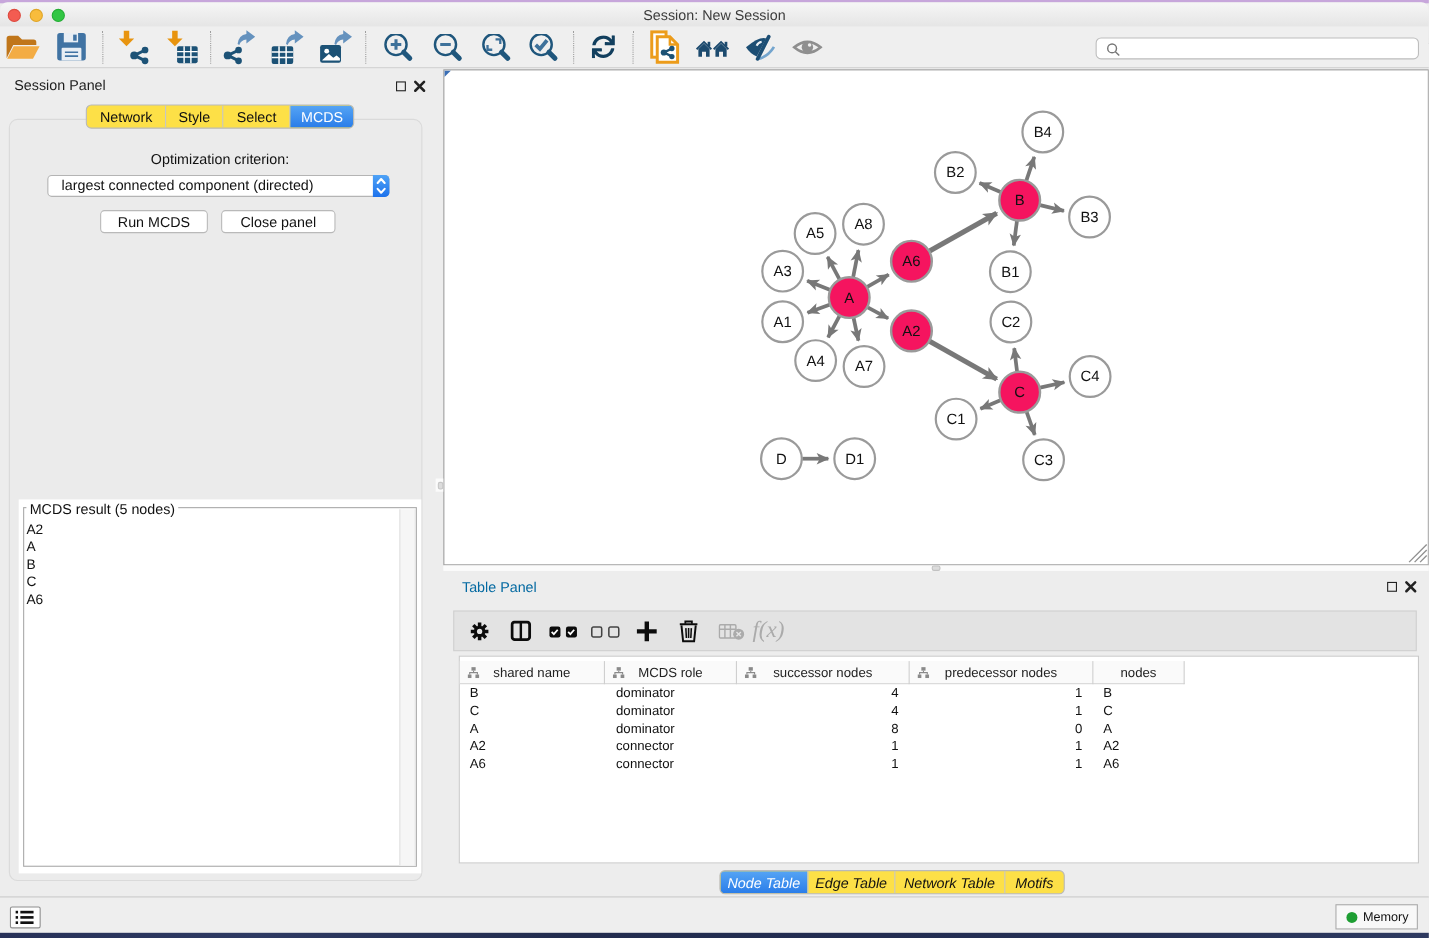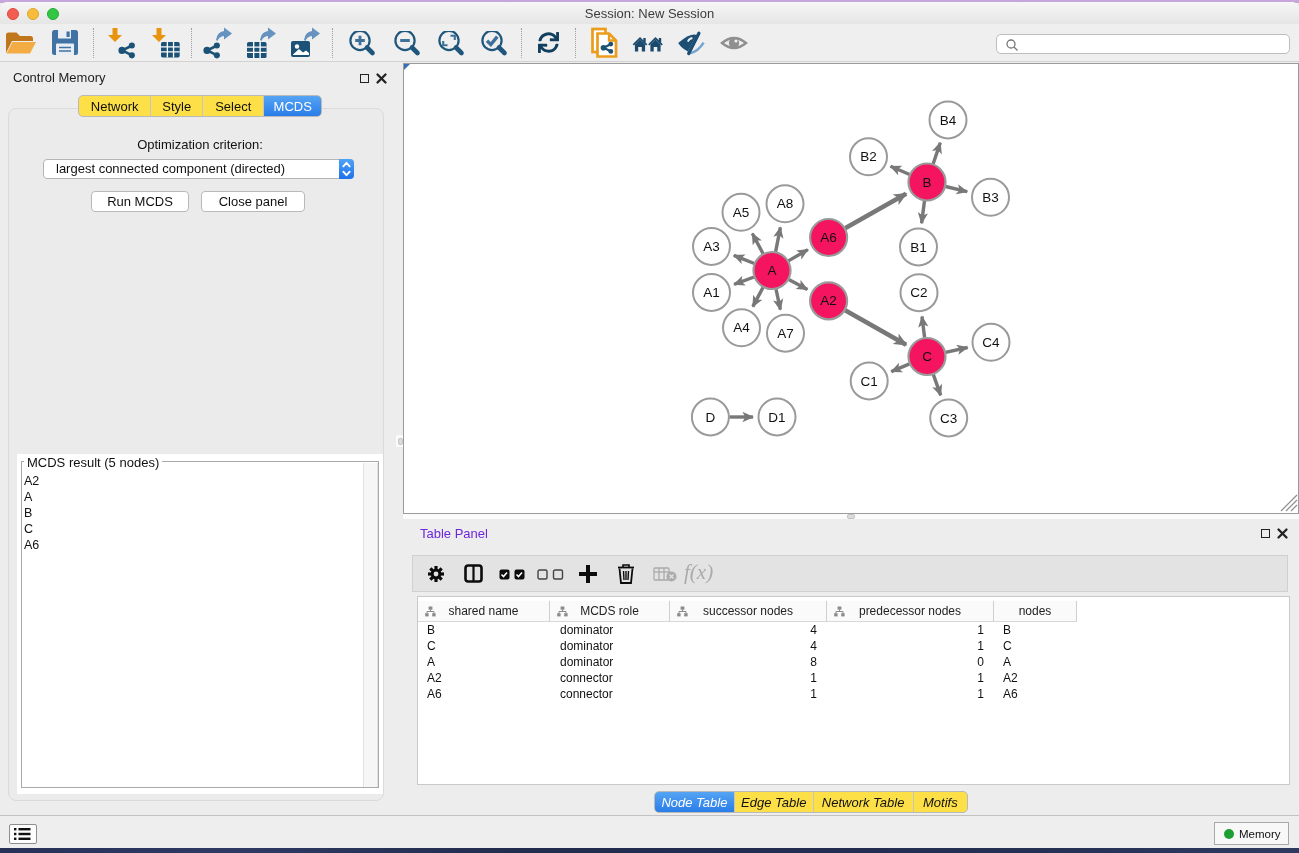--- a/index.html
+++ b/index.html
@@ -30,21 +30,21 @@
 #fieldset-white { left:17px; top:452px; width:366px; height:340px; background:#fff; }
 #fieldset-border { left:21px; top:459px; width:358px; height:327px; border:1px solid #A9A9A9; }
 #fieldset-legend { left:24px; top:453px; background:#fff; font-size:13px; color:#111; padding:0 3px; }
 #mcds-list { left:24px; top:471px; font-size:12.5px; color:#111; line-height:16px; }
 #mcds-scroll { left:363px; top:461px; width:15px; height:324px; background:#F6F6F6; border-left:1px solid #E2E2E2; border-right:1px solid #E2E2E2; }
 
 #frame { left:403px; top:61px; width:896px; height:451px; border:1px solid #9B9B9B; background:#fff; }
 #frame-tb { position:absolute; left:0; top:0; width:895px; height:21px; background:linear-gradient(#F2F2F2,#D8D8D8); border-bottom:1px solid #A8A8A8; }
 #frame-tb .title { position:absolute; left:0; right:0; top:4px; text-align:center; font-size:13px; color:#333; }
 
-#tp-title { left:420px; top:524px; font-size:13px; color:#6d28d9; }
+#tp-title { left:420px; top:524px; font-size:13px; color:#0369a1; }
 #tp-toolbar { left:412px; top:553px; width:876px; height:37px; background:#E3E3E3; border:1px solid #D0D0D0; }
 #tbl { left:417px; top:594px; width:873px; height:189px; background:#fff; border:1px solid #C9C9C9; }
 #tbl-hdr { position:absolute; left:0; top:4px; width:659px; height:21px; background:#FAFAFA; border-bottom:1px solid #D8D8D8; font-size:12px; color:#222; }
 .hcell { position:absolute; top:0; height:21px; border-right:1px solid #CFCFCF; text-align:center; line-height:20px; } .hcell svg { position:absolute; left:7px; top:5px; }
 .trow { position:absolute; font-size:12px; color:#111; height:16px; line-height:16px; }
 
 #statusline { left:0; top:813px; width:1299px; height:1px; background:#C2C2C2; }
 #statusbar { left:0; top:814px; width:1299px; height:34px; background:#EEEEEE; }
 #listbtn { left:9px; top:822px; width:28px; height:20px; background:#FDFDFD; border:1px solid #8E8E8E; border-radius:2px; }
 #membtn { left:1214px; top:820px; width:75px; height:23px; background:#F8F8F8; border:1px solid #A9A9A9; font-size:11.5px; color:#111; }
@@ -188,21 +188,21 @@
     <div class="tsep" style="left:332px;"></div>
     <div class="tsep" style="left:521px;"></div>
     <div class="tsep" style="left:575px;"></div>
     <div id="searchbox">
         <svg width="14" height="14" style="position:absolute;left:8px;top:3px" viewBox="0 0 14 14">
           <circle cx="6" cy="6" r="4" fill="none" stroke="#777" stroke-width="1.3"></circle>
           <line x1="9" y1="9" x2="12.5" y2="12.5" stroke="#777" stroke-width="1.3"></line>
         </svg>
       </div>
   </div>
-  <div class="abs" id="cp-title">Control Memory</div>
+  <div class="abs" id="cp-title">Session Panel</div>
   <div class="hdr-sq" style="left:360px;top:72px;"></div>
   <svg class="abs" style="left:375px;top:70px;" width="13" height="13" viewBox="0 0 13 13">
       <path d="M2.5 2.5 L10.5 10.5 M10.5 2.5 L2.5 10.5" stroke="#222" stroke-width="2.3" stroke-linecap="round"></path>
     </svg>
   <div class="abs" id="cp-inner"></div>
   <div class="seg" style="left:78px;top:93px;width:244px;">
     <div style="width:73px;">Network</div>
     <div style="width:52px;">Style</div>
     <div style="width:62px;">Select</div>
     <div class="sel" style="width:57px;">MCDS</div>

